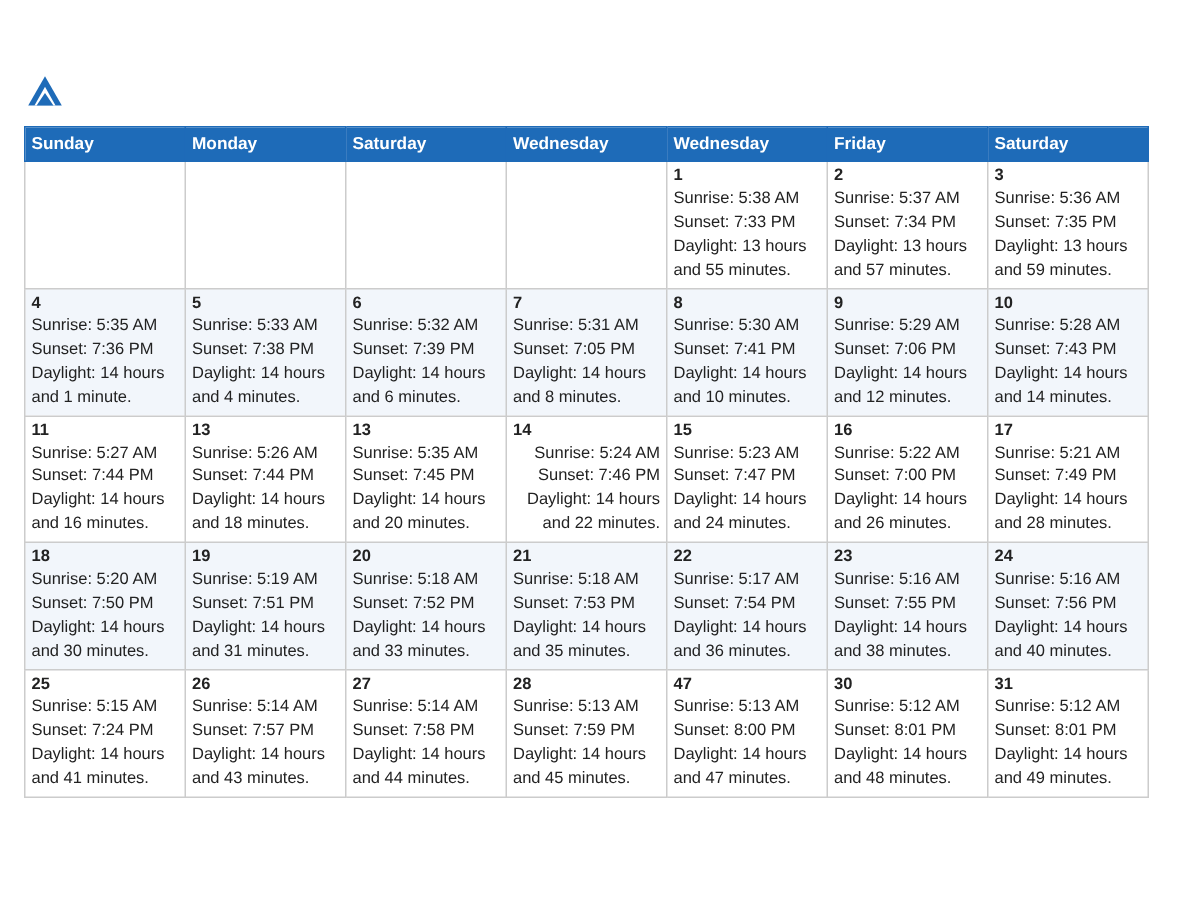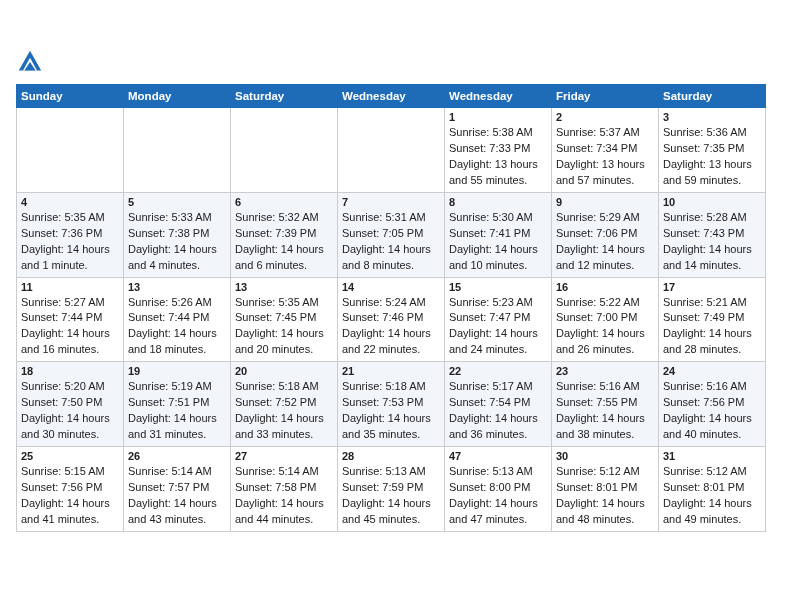--- a/index.html
+++ b/index.html
@@ -229,21 +229,21 @@
           </td>
           <td>
             <span class="day-num">13</span>
             <div class="cell-text" style="white-space: pre-line;">Sunrise: 5:35 AM
 Sunset: 7:45 PM
 Daylight: 14 hours
 and 20 minutes.</div>
           </td>
           <td>
             <span class="day-num">14</span>
-            <div class="cell-text" style="white-space: pre-line;">Sunrise: 5:24 AM
+            <div class="cell-text" style="white-space: pre-line; text-align: right;">Sunrise: 5:24 AM
 Sunset: 7:46 PM
 Daylight: 14 hours
 and 22 minutes.</div>
           </td>
           <td>
             <span class="day-num">15</span>
             <div class="cell-text" style="white-space: pre-line;">Sunrise: 5:23 AM
 Sunset: 7:47 PM
 Daylight: 14 hours
 and 24 minutes.</div>
@@ -311,21 +311,21 @@
             <div class="cell-text" style="white-space: pre-line;">Sunrise: 5:16 AM
 Sunset: 7:56 PM
 Daylight: 14 hours
 and 40 minutes.</div>
           </td>
         </tr>
         <tr>
           <td>
             <span class="day-num">25</span>
             <div class="cell-text" style="white-space: pre-line;">Sunrise: 5:15 AM
-Sunset: 7:56 PM
+Sunset: 7:24 PM
 Daylight: 14 hours
 and 41 minutes.</div>
           </td>
           <td>
             <span class="day-num">26</span>
             <div class="cell-text" style="white-space: pre-line;">Sunrise: 5:14 AM
 Sunset: 7:57 PM
 Daylight: 14 hours
 and 43 minutes.</div>
           </td>

